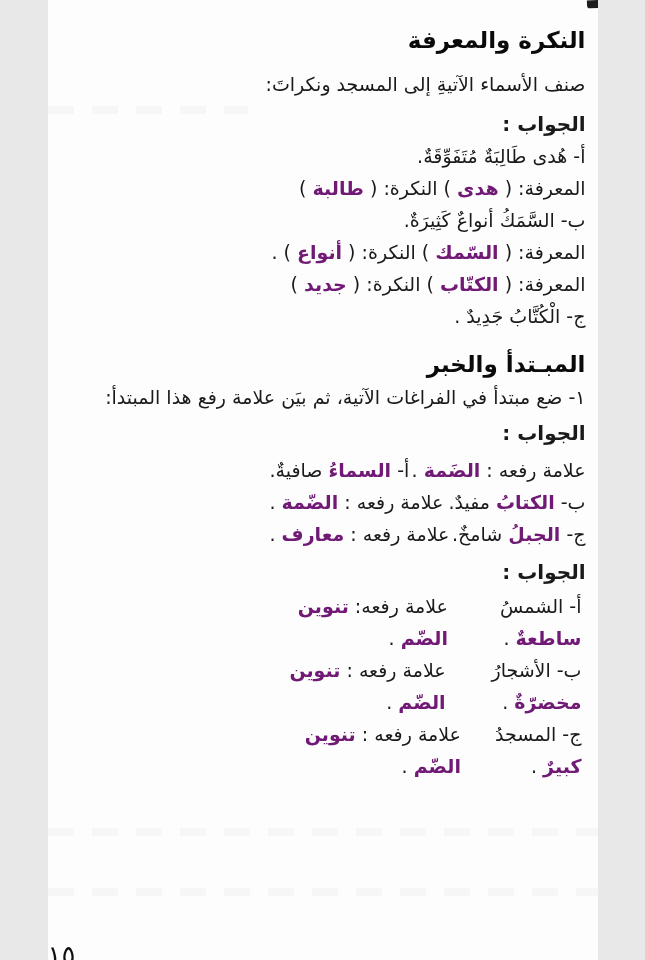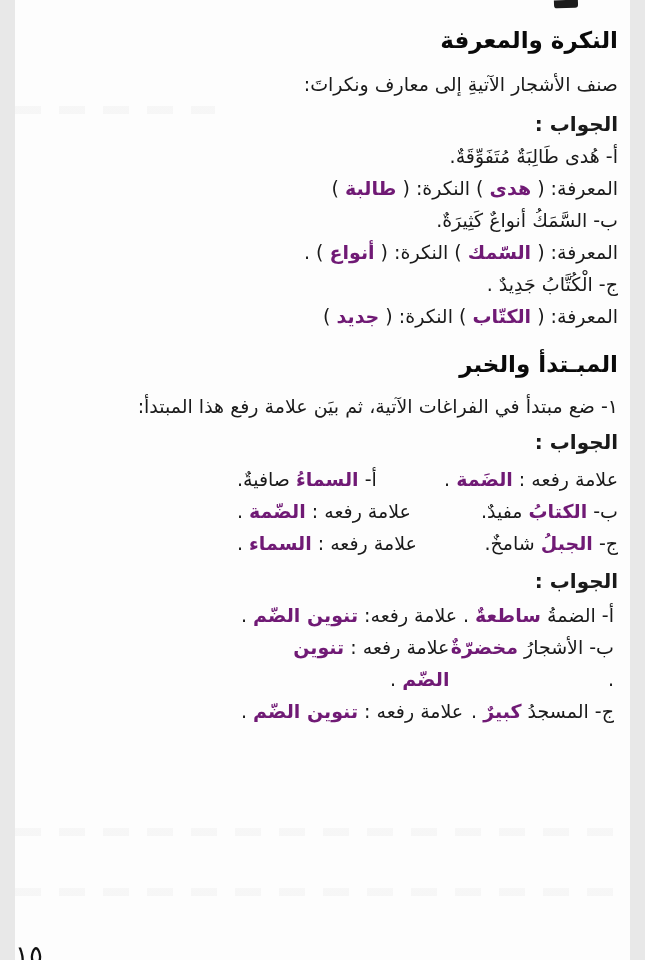--- a/index.html
+++ b/index.html
@@ -1,35 +1,35 @@
 <!DOCTYPE html>
 <html lang="ar" dir="rtl"><head>
 <meta charset="utf-8">
 <style>
   html,body{margin:0;padding:0;background:#e8e8e8;}
   .page{
     position:relative;
-    width:615px;height:960px;
+    width:550px;height:960px;
     margin:0 auto;
     background:#fdfdfd;
     font-family:"DejaVu Sans",sans-serif;
     color:#1a1a1a;
     direction:rtl;
     overflow:hidden;
     box-sizing:border-box;
   }
   .content{padding:24px 12px 0 20px;}
   .sec-title{
     font-size:23px;font-weight:bold;margin:0;color:#0a0a0a;
     line-height:32px;letter-spacing:0;
   }
   .sec-title.second{margin-top:16px;}
   .line{font-size:19px;line-height:32px;margin:0;}
   .instruction{margin-top:12px;}
-  .instr-ex{margin-top:10px;}
+  .instr-ex{margin-top:1px;}
   .instr-ex2{margin-top:28px;}
   .answer-label{font-weight:bold;margin-top:8px;font-size:20px;}
   .answer-label.a1{margin-top:4px;}
   .answer-label.a2{margin-top:6px;}
   b{font-weight:bold;color:#701a75;}
   .rows{margin-top:5px;}
   .rows.ex2{margin-top:2px;}
   .row{
     display:flex;justify-content:space-between;
     font-size:19px;line-height:32px;
@@ -60,49 +60,49 @@
 <div class="page">
 
   <div class="artifact-corner"></div>
   <div class="bleed b1"></div>
   <div class="bleed b2"></div>
   <div class="bleed b3"></div>
 
   <div class="content">
 
     <h1 class="sec-title">النكرة والمعرفة</h1>
-    <p class="line instruction">صنف الأشجار الآتيةِ إلى معارف ونكراتَ:</p>
+    <p class="line instruction">صنف الأسماء الآتيةِ إلى المسجد ونكراتَ:</p>
     <p class="line answer-label">الجواب :</p>
 
     <p class="line">أ- هُدى طَالِبَةٌ مُتَفَوِّقَةٌ.</p>
     <p class="line">
       <span>المعرفة: (</span>
       <b>هدى</b>
       <span>) النكرة: (</span>
       <b>طالبة</b>
       <span>)</span>
     </p>
 
     <p class="line">ب- السَّمَكُ أنواعٌ كَثِيرَةٌ.</p>
     <p class="line">
       <span>المعرفة: (</span>
       <b>السّمك</b>
       <span>) النكرة: (</span>
       <b>أنواع</b>
       <span>) .</span>
     </p>
 
-    <p class="line">ج- الْكُتَّابُ جَدِيدٌ .</p>
     <p class="line">
       <span>المعرفة: (</span>
       <b>الكتّاب</b>
       <span>) النكرة: (</span>
       <b>جديد</b>
       <span>)</span>
     </p>
+    <p class="line">ج- الْكُتَّابُ جَدِيدٌ .</p>
 
     <h1 class="sec-title second">المبـتدأ والخبر</h1>
 
     <p class="line instr-ex">١- ضع مبتدأ في الفراغات الآتية، ثم بيَن علامة رفع هذا المبتدأ:</p>
     <p class="line answer-label a1">الجواب :</p>
 
     <div class="rows ex1">
       <div class="row">
         <p>
           <span>علامة رفعه :</span>
@@ -128,32 +128,32 @@
         </p>
       </div>
       <div class="row">
         <p>
           <span>ج-</span>
           <b>الجبلُ</b>
           <span>شامخٌ.</span>
         </p>
         <p>
           <span>علامة رفعه :</span>
-          <b>السماء</b>
+          <b>معارف</b>
           <span>.</span>
         </p>
       </div>
     </div>
 
     <p class="line answer-label a2">الجواب :</p>
 
     <div class="rows ex2">
       <div class="row">
         <p>
-          <span>أ- الضمةُ</span>
+          <span>أ- الشمسُ</span>
           <b>ساطعةٌ</b>
           <span>.</span>
         </p>
         <p>
           <span>علامة رفعه:</span>
           <b>تنوين الضّم</b>
           <span>.</span>
         </p>
       </div>
       <div class="row">

